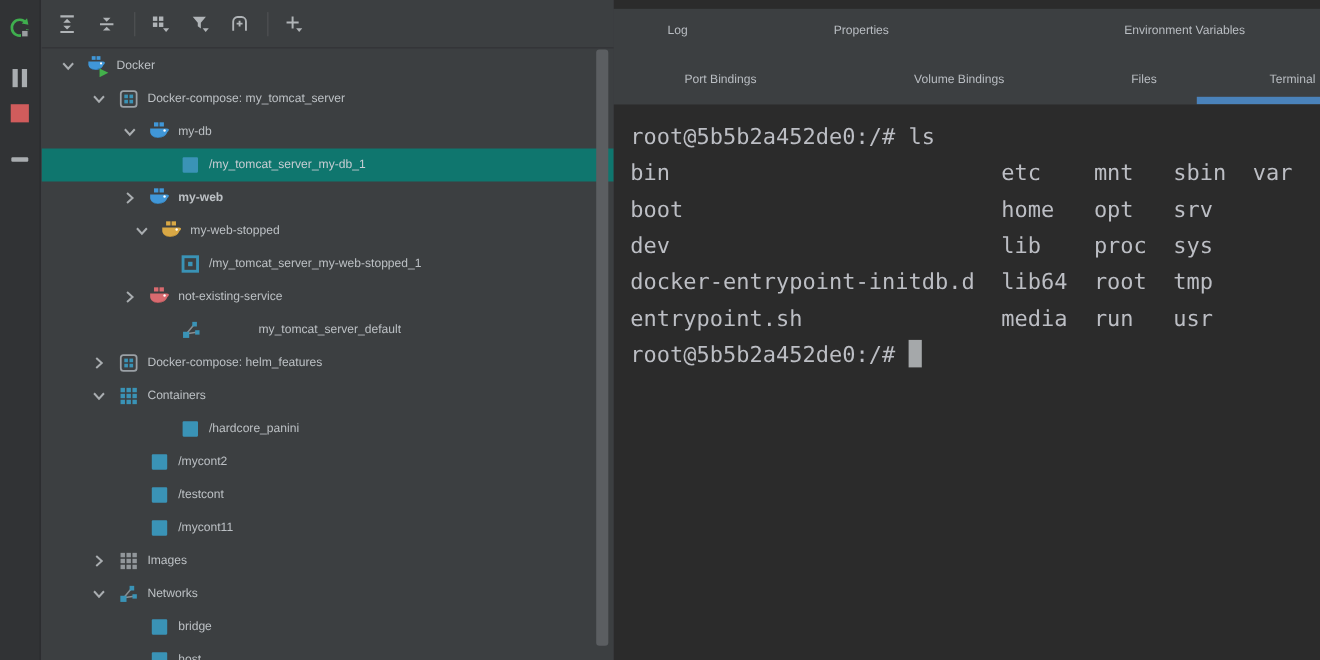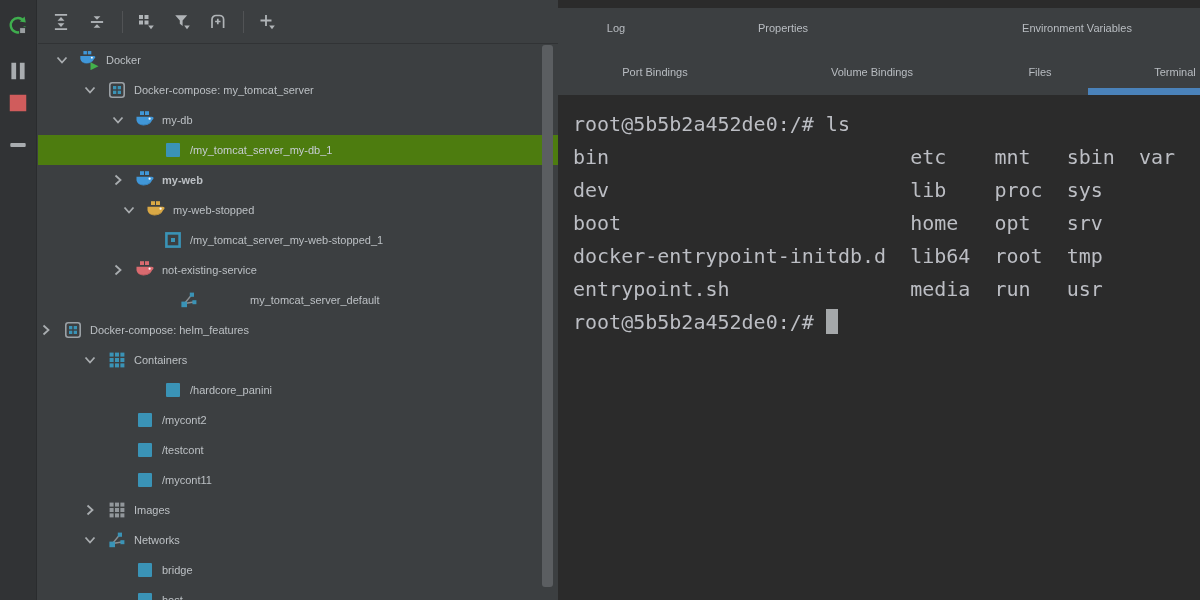--- a/index.html
+++ b/index.html
@@ -22,21 +22,21 @@
     padding-left:8px;box-sizing:border-box;
   }
   .tb-btn{width:30px;height:30px;margin-right:6px;display:flex;align-items:center;justify-content:center;border-radius:3px;}
   .tb-btn svg{width:20px;height:20px;display:block;}
   .tb-sep{width:1px;height:22px;background:#515355;margin:0 8px 0 4px;}
   .tree{position:absolute;top:45px;left:0;right:0;}
   .tree-row{
     height:30px;display:flex;align-items:center;white-space:nowrap;
     font-size:11px;color:#bcc0c4;cursor:default;
   }
-  .tree-row.selected{background:#4d7c0f;color:#c7cdd3;}
+  .tree-row.selected{background:#0f766e;color:#c7cdd3;}
   .chev{width:16px;height:16px;margin-right:9px;flex:none;}
   .chev svg{width:16px;height:16px;display:block;}
   .ticon{width:20px;height:20px;margin-right:7px;flex:none;}
   .ticon svg{width:20px;height:20px;display:block;}
   .vscroll{
     position:absolute;top:45px;right:5px;width:11px;height:542px;
     background:#5b5e61;border-radius:3px;
   }
   
   .right-panel{position:absolute;left:558px;top:0;width:642px;height:600px;background:#3c3f41;}
@@ -254,33 +254,33 @@
           <svg viewBox="0 0 20 20">
             <rect x="5" y="1.2" width="4" height="3.8" fill="#d96a6f"></rect>
             <rect x="10" y="1.2" width="4" height="3.8" fill="#d96a6f"></rect>
             <path d="M1.5,6.8 H16.6 c1.8,0 2.6,1.1 1.5,2.4 l-1.2,1.3 c-1.1,3.1 -4.4,4.9 -8.3,4.9 c-4,0 -6.5,-2 -7.1,-5.1 z" fill="#d96a6f"></path>
             <path d="M3,13 c3,2.6 9.5,2.2 12.4,-1.2 c-2.2,3.8 -10,4.6 -12.4,1.2 z" fill="rgba(0,0,0,0.28)"></path>
             <circle cx="14.6" cy="8.7" r="1.1" fill="#ffffff"></circle>
           </svg>
         </span>
         <span class="tlabel">not-existing-service</span>
       </div>
-      <div class="tree-row" style="padding-left: 72px; gap: 44px;">
+      <div class="tree-row" style="padding-left: 57px; gap: 44px;">
         <span class="chev"></span>
         <span class="ticon">
           <svg viewBox="0 0 20 20">
             <path d="M5.5,13.5 L12.5,5 M5.5,13.5 L14.8,12" stroke="#8a8e91" stroke-width="1.4" fill="none"></path>
             <rect x="2.4" y="11.6" width="5.6" height="5.6" fill="#3a93b6"></rect>
             <rect x="10.8" y="2.6" width="4.2" height="4.2" fill="#3a93b6"></rect>
             <rect x="13.4" y="10.2" width="4" height="4" fill="#3a93b6"></rect>
           </svg>
         </span>
         <span class="tlabel">my_tomcat_server_default</span>
       </div>
-      <div class="tree-row" style="">
+      <div class="tree-row" style="padding-left: 44px;">
         <span class="chev">
           <svg viewBox="0 0 16 16">
             <polyline points="5.5,3.5 10.5,8 5.5,12.5" fill="none" stroke="#a9adb0" stroke-width="1.8"></polyline>
           </svg>
         </span>
         <span class="ticon">
           <svg viewBox="0 0 20 20">
             <rect x="2.8" y="2.8" width="14.4" height="14.4" rx="2.4" fill="none" stroke="#9ba1a6" stroke-width="1.6"></rect>
             <rect x="6" y="6" width="3.3" height="3.3" fill="#3a93b6"></rect>
             <rect x="10.7" y="6" width="3.3" height="3.3" fill="#3a93b6"></rect>
@@ -430,19 +430,19 @@
         <span>Files</span>
       </div>
       <div class="tab active" style="width: 174px;">
         <span>Terminal</span>
         <span class="ul"></span>
       </div>
     </div>
   <div class="terminal" id="terminal">
       <div class="tline">root@5b5b2a452de0:/# ls</div>
       <div class="tline">bin                         etc    mnt   sbin  var</div>
+      <div class="tline">boot                        home   opt   srv</div>
       <div class="tline">dev                         lib    proc  sys</div>
-      <div class="tline">boot                        home   opt   srv</div>
       <div class="tline">docker-entrypoint-initdb.d  lib64  root  tmp</div>
       <div class="tline">entrypoint.sh               media  run   usr</div>
       <div class="tline"><span>root@5b5b2a452de0:/# </span><span class="cursor"></span></div>
     </div>
 </div>
 
 </body></html>

